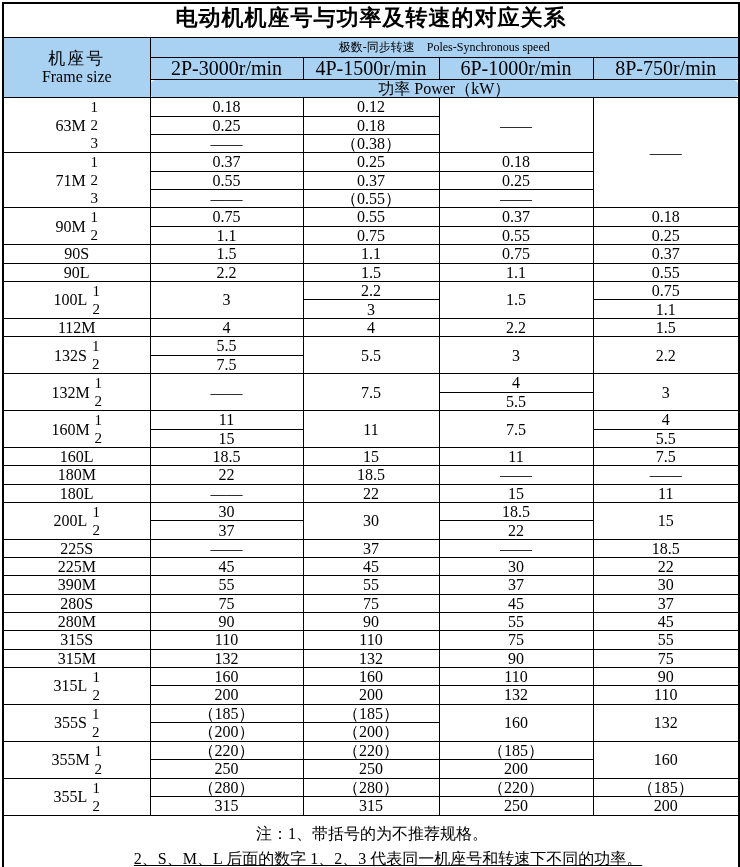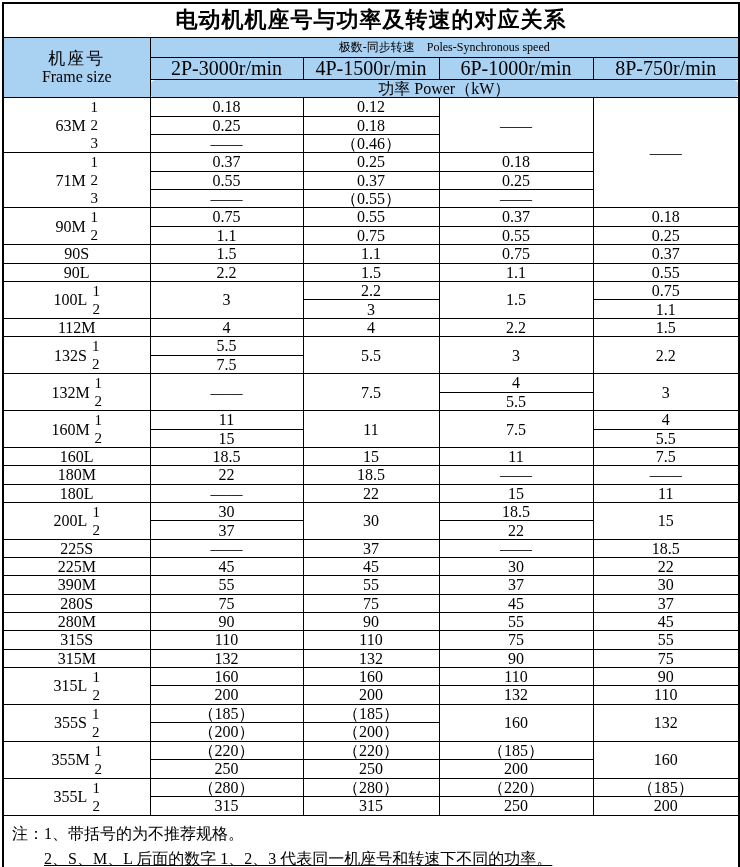--- a/index.html
+++ b/index.html
@@ -2,36 +2,36 @@
 <html style="--header-bg: #A9D1F2; --line: #000000;"><head>
 <meta charset="utf-8">
 <style>
   :root{ --header-bg:#A9D1F2; --line:#000; }
   *{margin:0;padding:0;box-sizing:border-box;}
   html,body{width:740px;height:867px;background:#fff;overflow:hidden;}
   body{padding:2px 2px 0 2px;color:#000;font-family:"Liberation Serif","DejaVu Serif",serif;}
   table{width:736px;border-collapse:collapse;border:2px solid var(--line);table-layout:fixed;}
   td{border:1px solid var(--line);text-align:center;vertical-align:middle;
      font-size:16px;padding:0;line-height:1.08;overflow:hidden;}
-  .title-cell{height:34px;font-family:Liberation Serif, serif;
+  .title-cell{height:34px;font-family:Liberation Mono, monospace;
      font-weight:bold;font-size:22px;background:#fff;letter-spacing:1px;}
   .hdr{background:var(--header-bg);}
   .frame-hdr{font-size:17px;}
   .frame-hdr .en{font-size:16px;display:block;text-align:center;}
   .frame-hdr .zh{display:block;letter-spacing:2px;}
   .poles-cell{height:20px;font-size:12px;margin-left:25px;}
   .speed-cell{height:20px;font-size:20px;}
   .power-cell-hdr{height:18px;font-size:16px;border-radius:6px;}
   tbody.data td{height:17px;font-size:16px;}
   td.frame{font-size:16px;}
   .fwrap{display:flex;align-items:center;justify-content:center;gap:5px;}
   .fsubs{display:flex;flex-direction:column;}
   .fsubs i{font-style:normal;font-size:15px;height:18px;line-height:18px;display:block;}
   tfoot td{height:56px;text-align:left;vertical-align:top;padding:5px 6px 6px 8px;font-size:16px;}
-  .note-line{line-height:25px;white-space:pre;}
+  .note-line{line-height:25px;white-space:pre;text-align:center;}
   .note-line.l2{padding-left:32px;text-decoration:underline;}
 </style>
 </head>
 <body>
 
 <table>
   <colgroup>
     <col style="width:147px">
       <col style="width:153px">
       <col style="width:136px">
@@ -75,21 +75,21 @@
         <td>0.12</td>
         <td rowspan="3">——</td>
         <td rowspan="6">——</td>
       </tr>
       <tr>
         <td>0.25</td>
         <td>0.18</td>
       </tr>
       <tr>
         <td>——</td>
-        <td>（0.46）</td>
+        <td>（0.38）</td>
       </tr>
       <tr>
         <td rowspan="3" class="frame">
           <div class="fwrap">
             <span>71M</span>
             <span class="fsubs">
               <i>1</i>
               <i>2</i>
               <i>3</i>
             </span>

